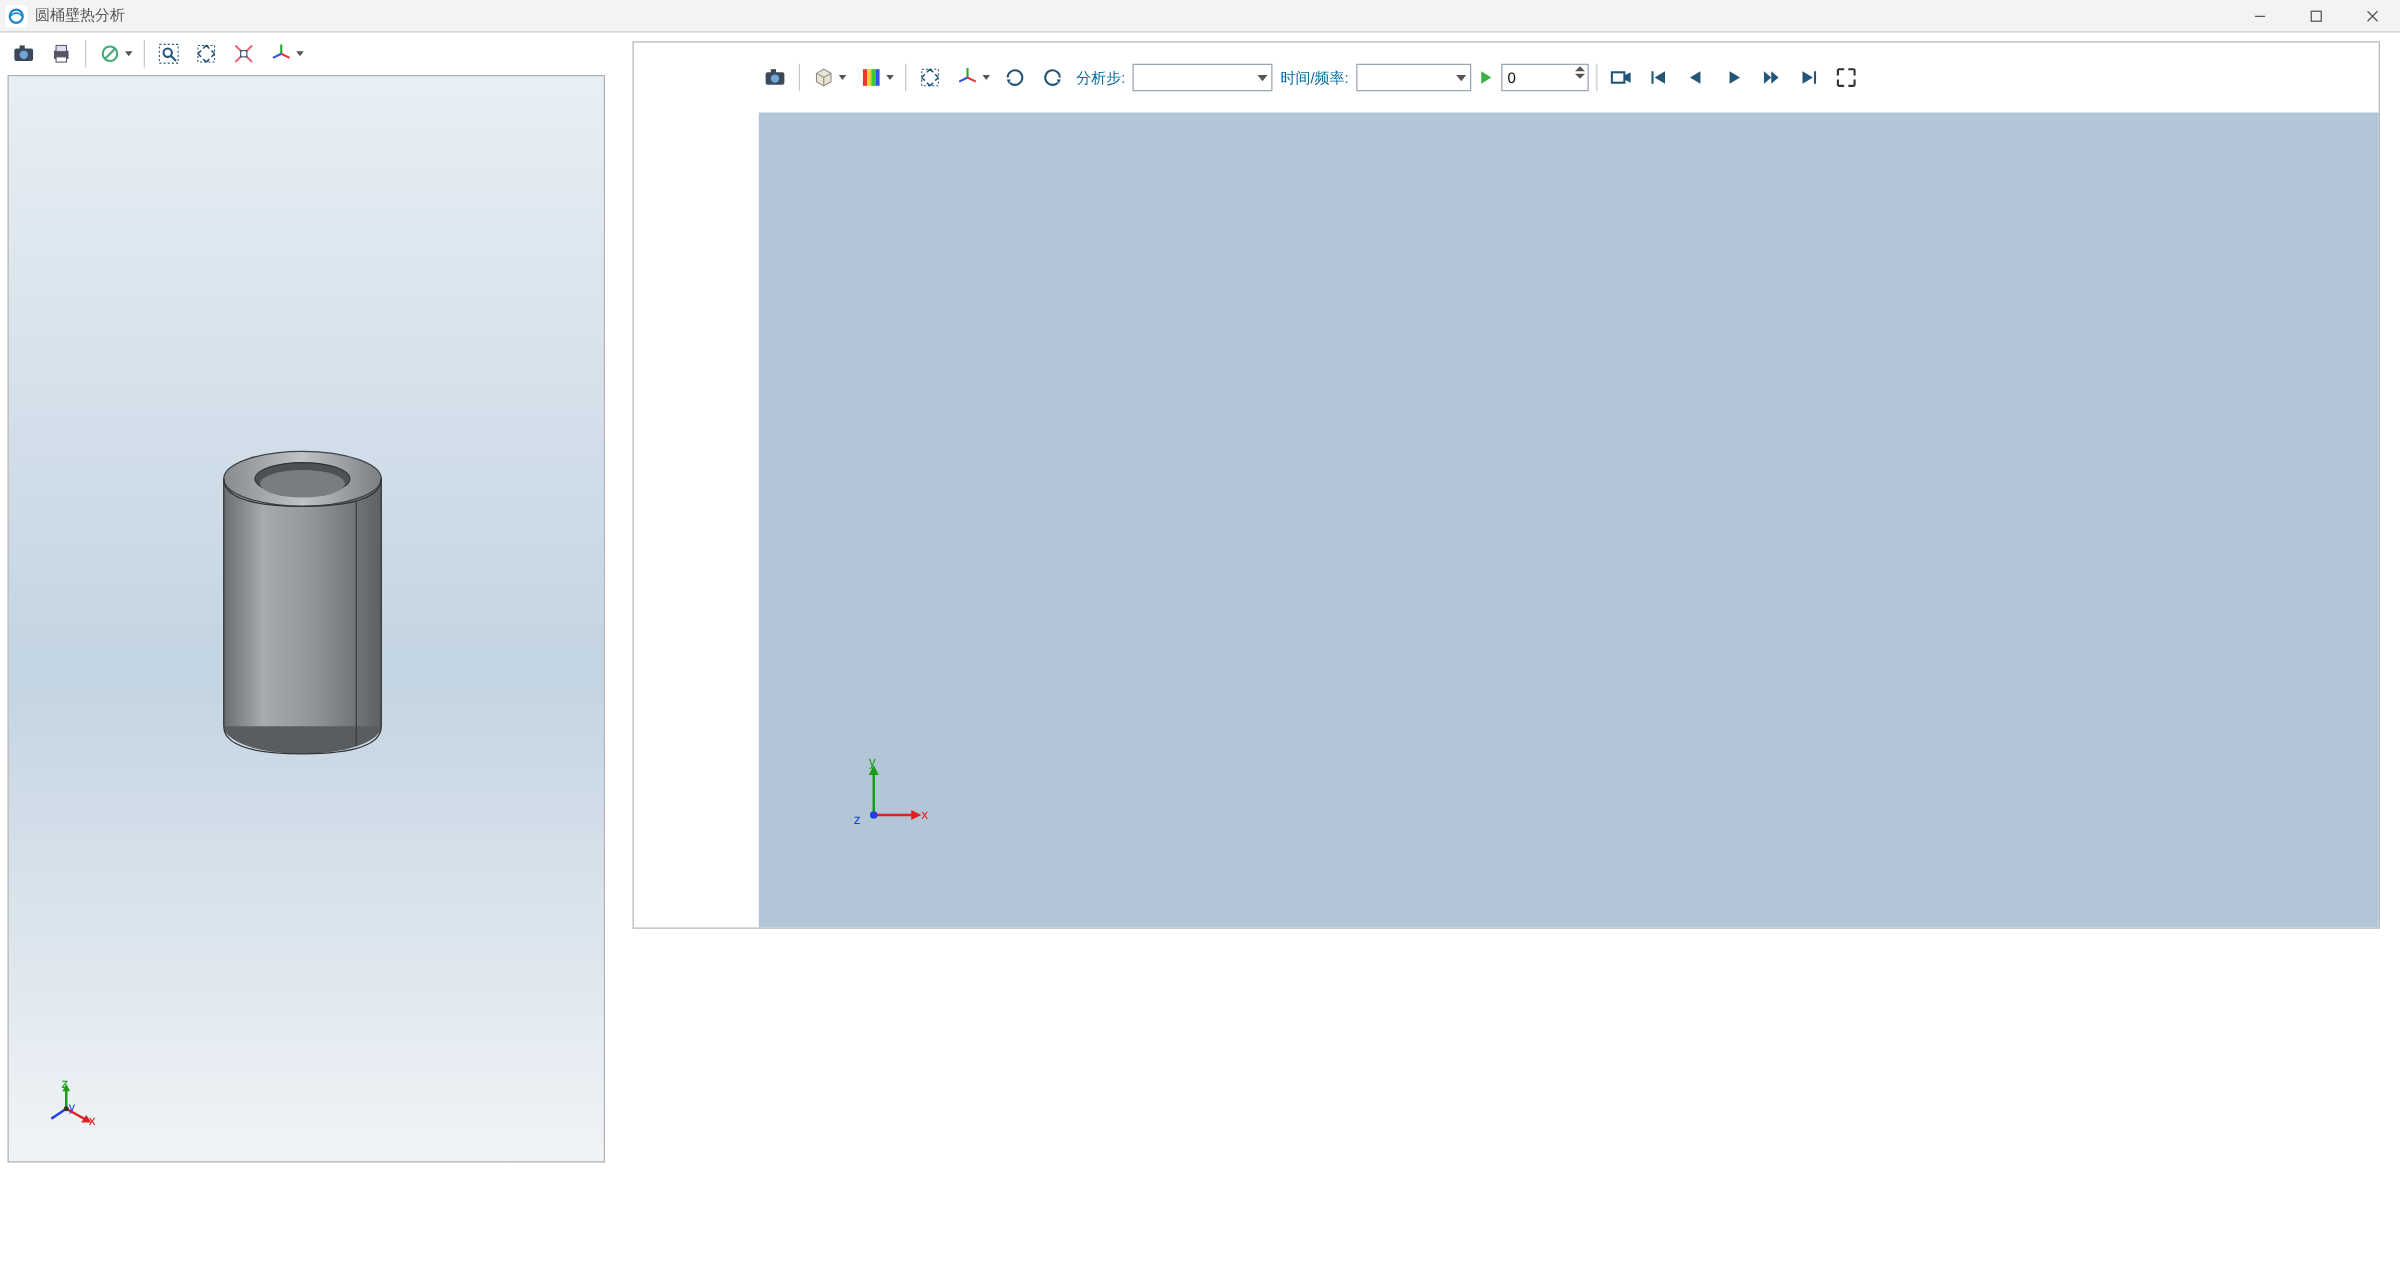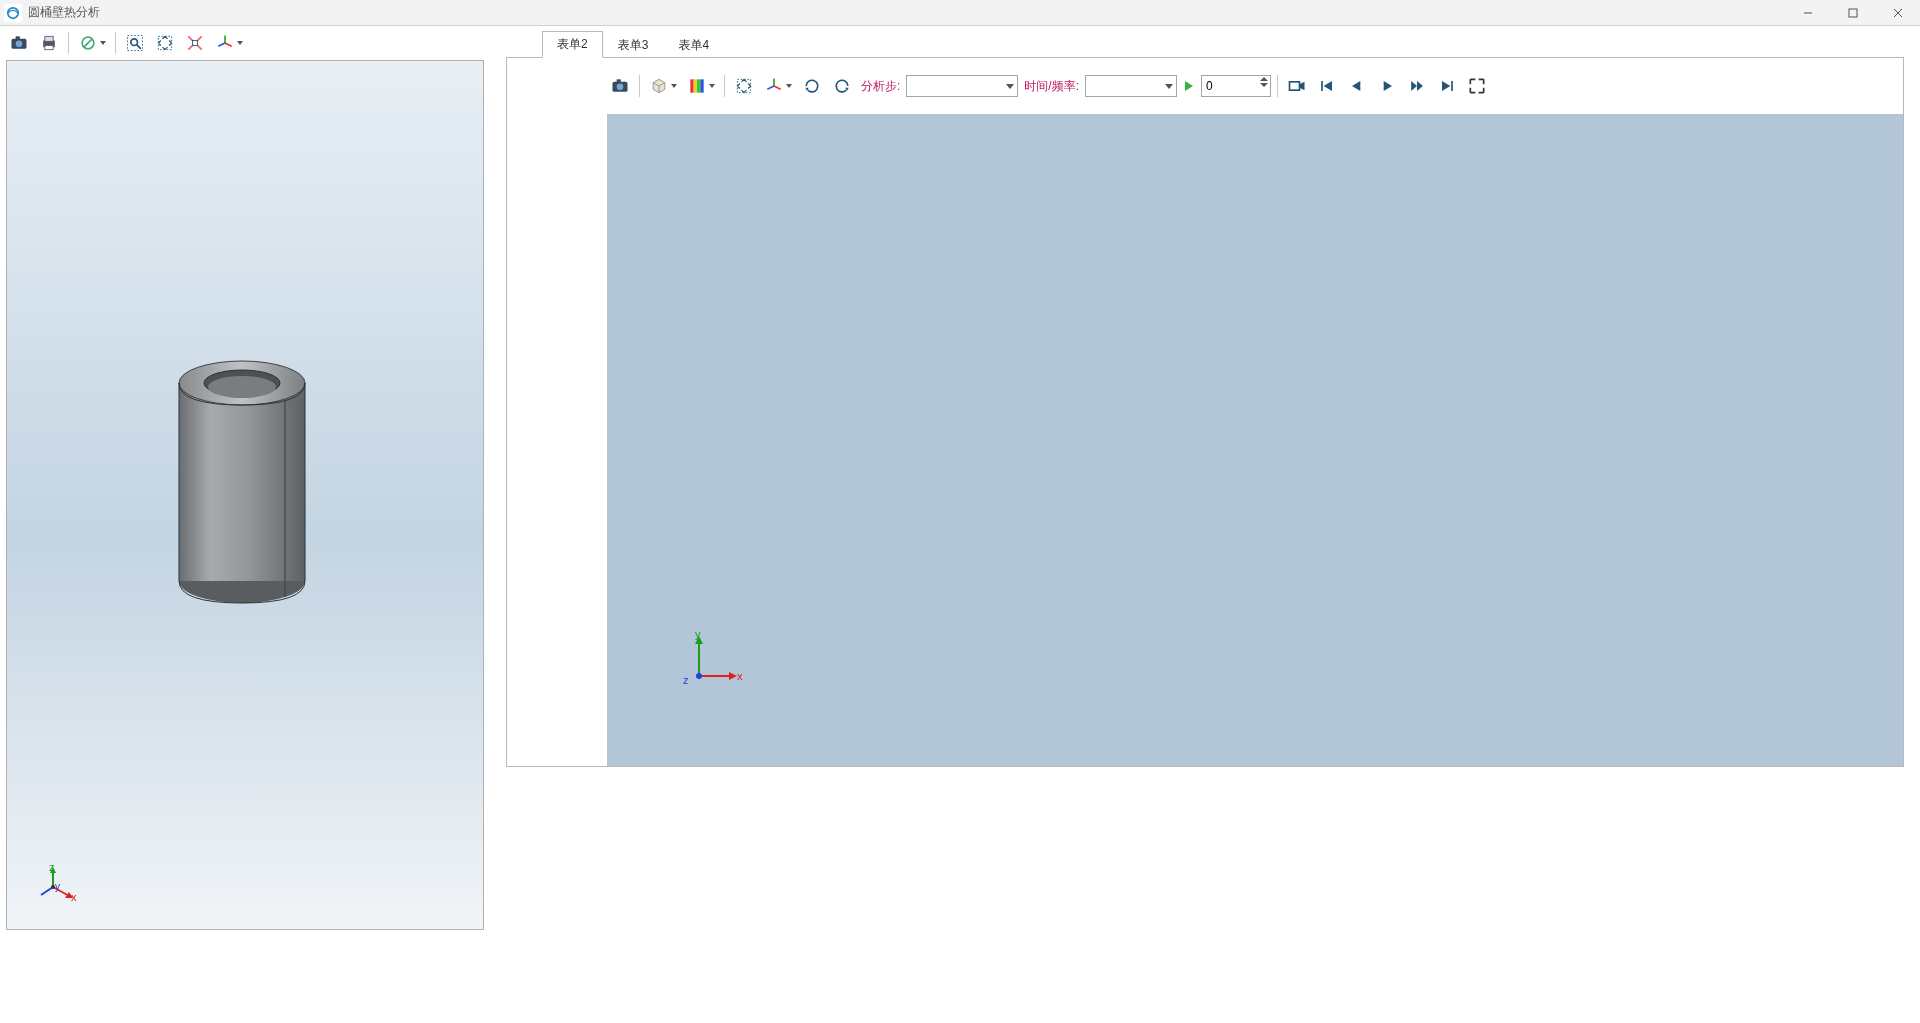--- a/index.html
+++ b/index.html
@@ -118,21 +118,21 @@
     flex-direction: column;
   }
   .right-toolbar-row {
     height: 56px;
     display: flex;
     align-items: center;
     padding-left: 100px;
     gap: 4px;
     width: 100%;
   }
-  .right-toolbar-row .label { color: #be185d; font-size: 12px; margin: 4px 2px; }
+  .right-toolbar-row .label { color: #0369a1; font-size: 12px; margin: 4px 2px; }
   .combo {
     width: 112px; height: 22px;
     border: 1px solid #9aa6b2;
     background: #fff;
     display: flex; align-items: center; justify-content: flex-end;
     padding-right: 3px;
   }
   .combo .cb-arrow {
     width: 0; height: 0;
     border-left: 4px solid transparent;
@@ -306,25 +306,20 @@
           <circle cx="12" cy="20" r="2" fill="#333"></circle>
         </svg>
         <span style="position:absolute;left:8px;top:-6px;color:#1a9e1a">z</span>
         <span style="position:absolute;left:30px;top:24px;color:#e02020">x</span>
         <span style="position:absolute;left:14px;top:14px;color:#2040e0;font-size:10px">y</span>
       </div>
     </div>
   </div>
 
   <div class="right-area">
-    <div class="tabs">
-      <div class="tab active">表单2</div>
-      <div class="tab">表单3</div>
-      <div class="tab">表单4</div>
-    </div>
     <div class="right-panel">
       <div class="right-toolbar-row">
         <div class="tb-btn">
           <svg viewBox="0 0 24 24">
               <rect x="3" y="7" width="18" height="12" rx="2" fill="#3a4a5a"></rect>
               <circle cx="12" cy="13" r="4" fill="#6fa8d8"></circle>
               <rect x="8" y="4" width="5" height="4" fill="#3a4a5a"></rect>
             </svg>
         </div>
         <div class="tb-sep"></div>

